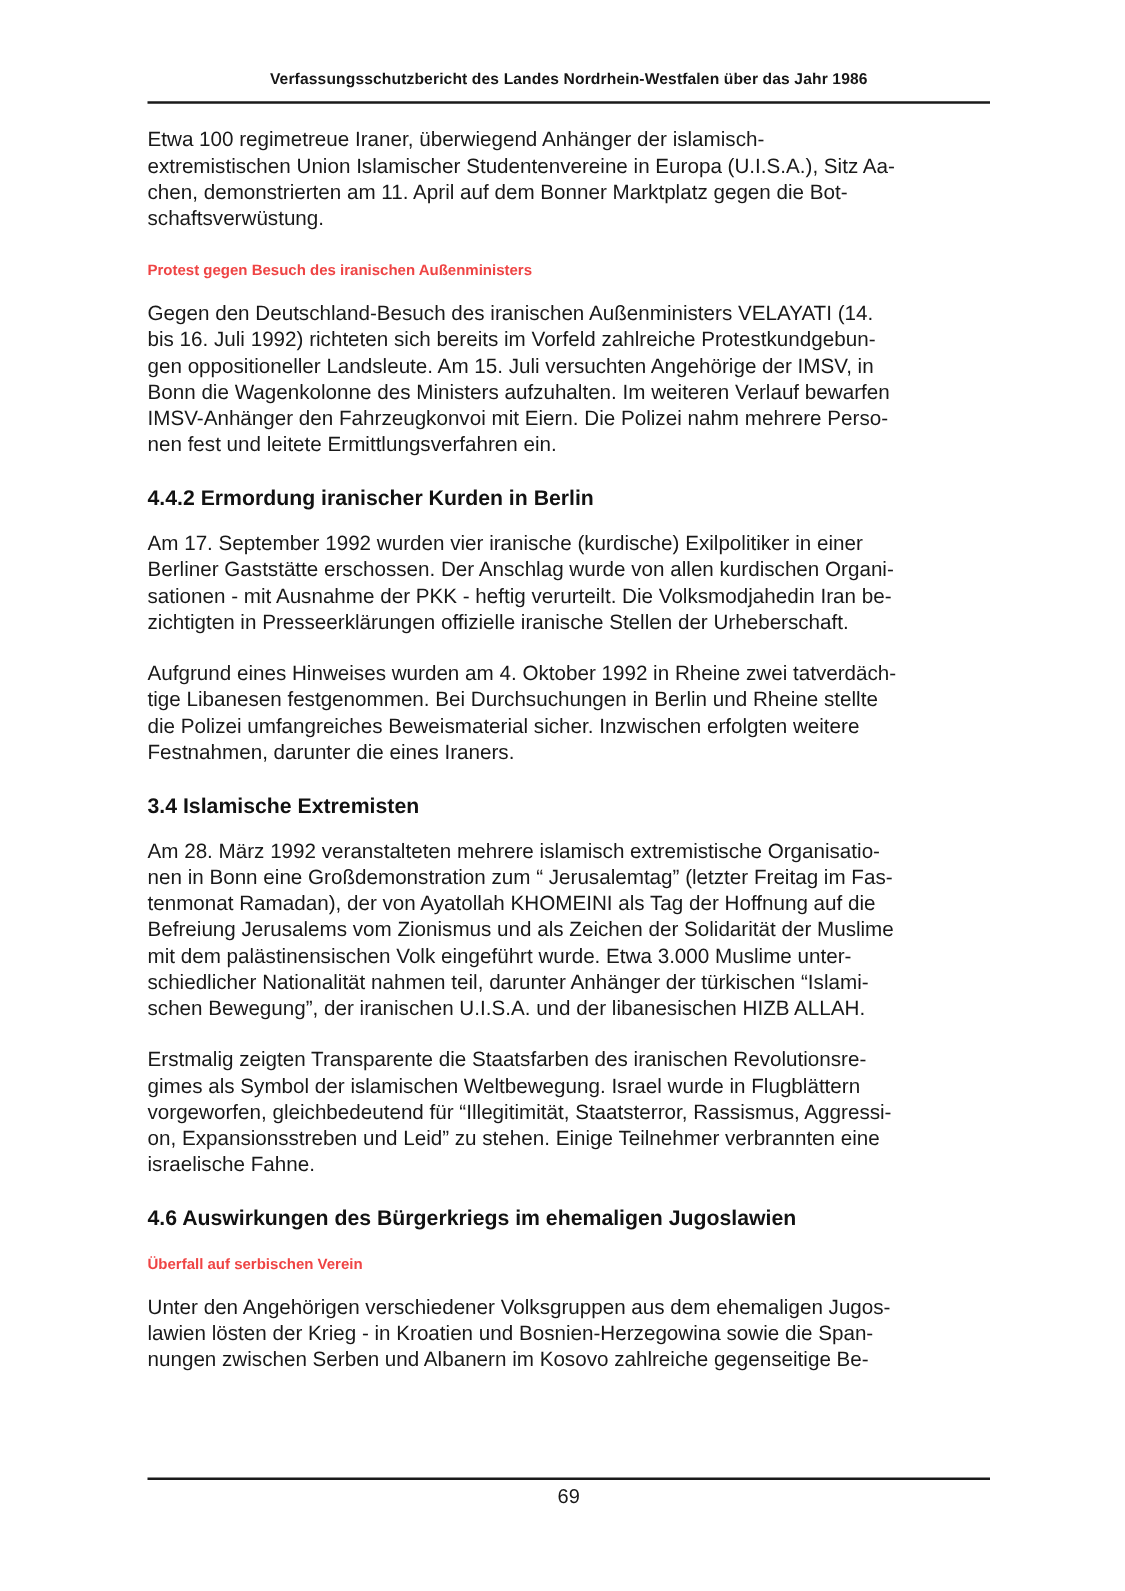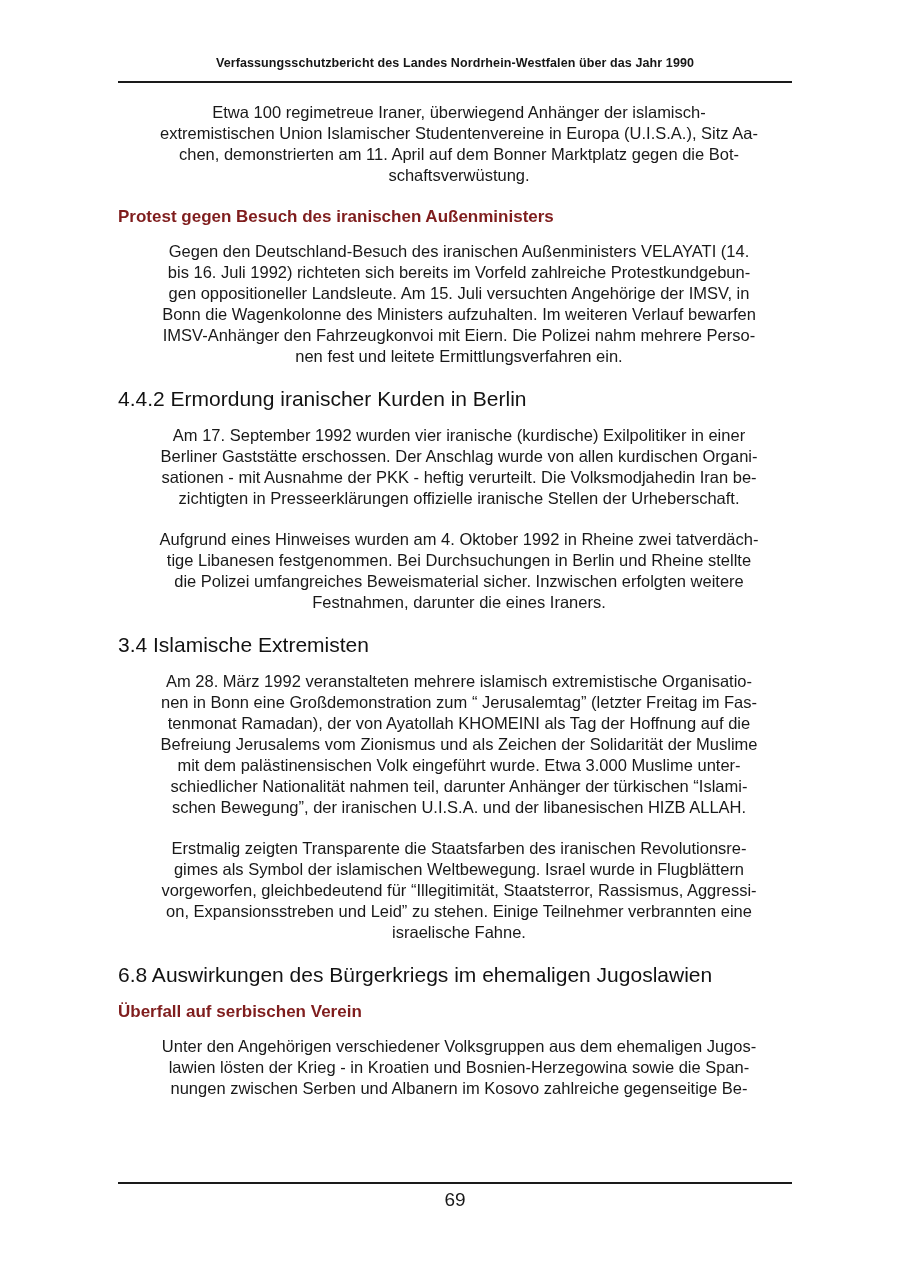--- a/index.html
+++ b/index.html
@@ -32,62 +32,61 @@
     height: 0;
   }
   .content {
     margin: 19px 100px 0 118px;
     font-size: 16.5px;
     line-height: 21px;
   }
   .content p {
     margin: 12px 0 20px 0;
     white-space: pre-line;
-    text-align: center;
   }
   .content h3 {
-    font-size: 17px;
+    font-size: 12px;
     line-height: 21px;
     font-weight: bold;
     margin: 0 0 14px 0;
-    color: #7f1d1d;
+    color: #ef4444;
   }
   .content h2 {
-    font-size: 21px;
+    font-size: 17px;
     line-height: 24px;
-    font-weight: normal;
+    font-weight: bold;
     margin: 0 0 14px 0;
     color: #121212;
   }
   .footer {
     position: absolute;
     top: 1182px;
     left: 118px;
     right: 108px;
   }
   .footer-rule {
     border: 0;
     border-top: 2px solid #1a1a1a;
     height: 0;
     margin: 0;
   }
   .page-number {
     margin-top: 5px;
     text-align: center;
-    font-size: 19px;
+    font-size: 16px;
     color: #191919;
   }
 </style>
 </head>
 <body>
 
 <div class="page">
 
   <div class="header">
-    <div class="header-title">Verfassungsschutzbericht des Landes Nordrhein-Westfalen über das Jahr 1990</div>
+    <div class="header-title">Verfassungsschutzbericht des Landes Nordrhein-Westfalen über das Jahr 1986</div>
     <hr class="header-rule">
   </div>
 
   <main class="content">
 
     <p>Etwa 100 regimetreue Iraner, überwiegend Anhänger der islamisch-
 extremistischen Union Islamischer Studentenvereine in Europa (U.I.S.A.), Sitz Aa-
 chen, demonstrierten am 11. April auf dem Bonner Marktplatz gegen die Bot-
 schaftsverwüstung.</p>
 
@@ -123,21 +122,21 @@
 mit dem palästinensischen Volk eingeführt wurde. Etwa 3.000 Muslime unter-
 schiedlicher Nationalität nahmen teil, darunter Anhänger der türkischen “Islami-
 schen Bewegung”, der iranischen U.I.S.A. und der libanesischen HIZB ALLAH.</p>
 
     <p>Erstmalig zeigten Transparente die Staatsfarben des iranischen Revolutionsre-
 gimes als Symbol der islamischen Weltbewegung. Israel wurde in Flugblättern
 vorgeworfen, gleichbedeutend für “Illegitimität, Staatsterror, Rassismus, Aggressi-
 on, Expansionsstreben und Leid” zu stehen. Einige Teilnehmer verbrannten eine
 israelische Fahne.</p>
 
-    <h2>6.8 Auswirkungen des Bürgerkriegs im ehemaligen Jugoslawien</h2>
+    <h2>4.6 Auswirkungen des Bürgerkriegs im ehemaligen Jugoslawien</h2>
 
     <h3>Überfall auf serbischen Verein</h3>
 
     <p>Unter den Angehörigen verschiedener Volksgruppen aus dem ehemaligen Jugos-
 lawien lösten der Krieg - in Kroatien und Bosnien-Herzegowina sowie die Span-
 nungen zwischen Serben und Albanern im Kosovo zahlreiche gegenseitige Be-</p>
 
   </main>
 
   <footer class="footer">

